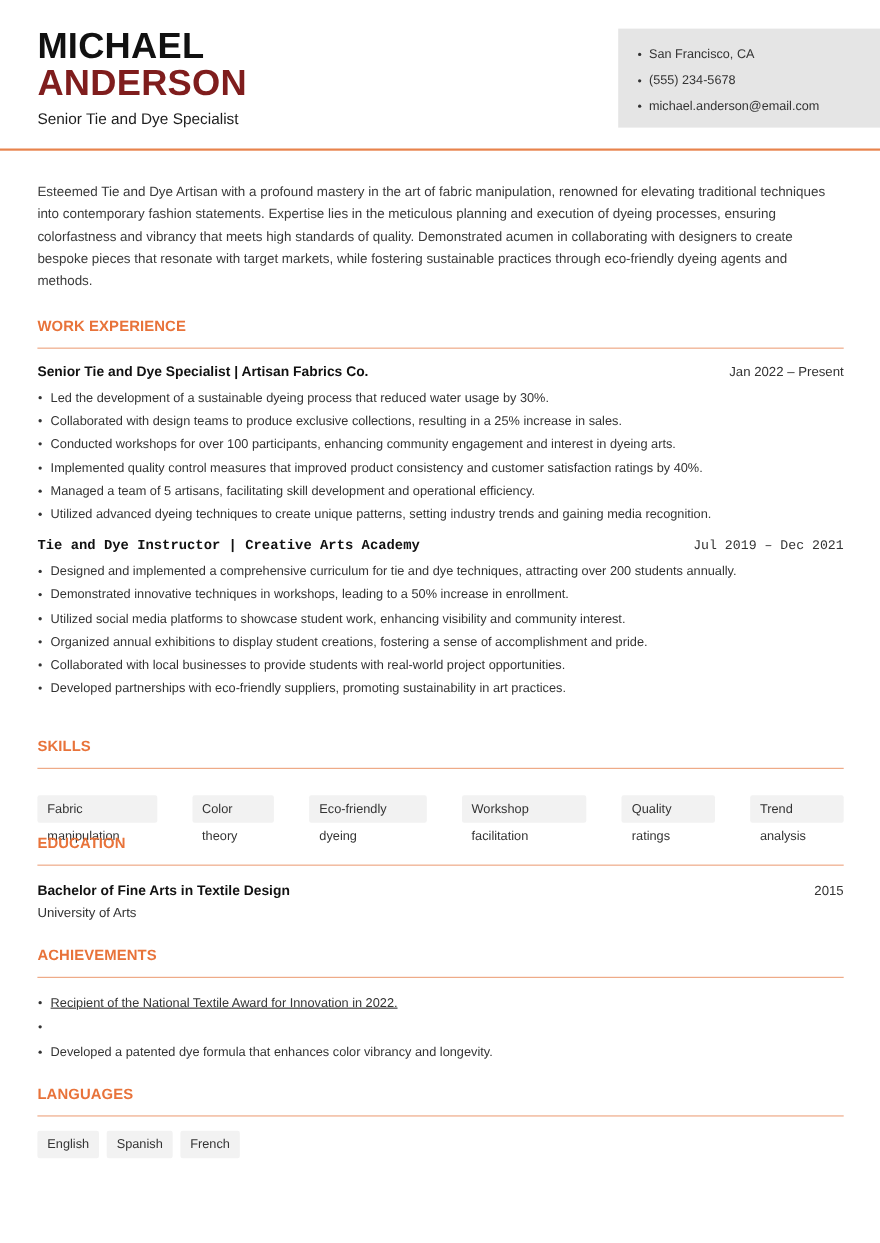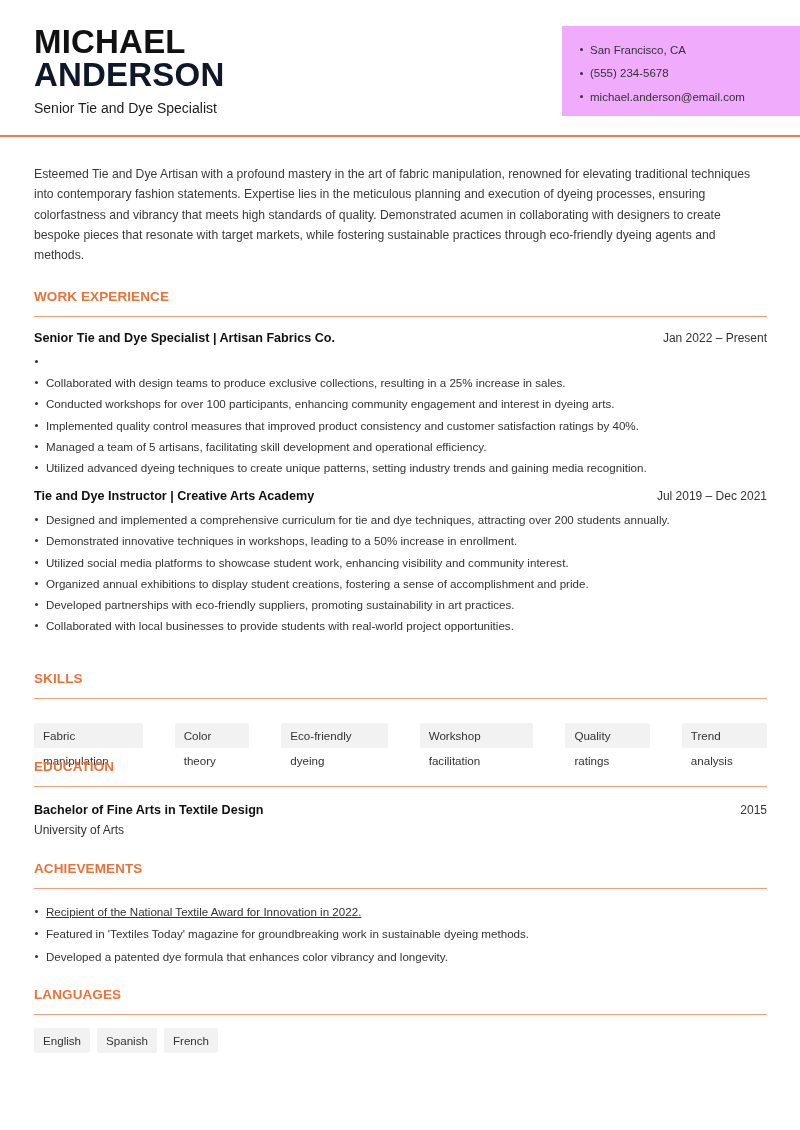--- a/index.html
+++ b/index.html
@@ -10,29 +10,29 @@
       position: relative;
       overflow: hidden;
     }
     .header { position: relative; height: 130px; }
     .name-first {
       position: absolute; left: 34px; top: 24px;
       font-size: 33px; font-weight: 700; color: #111111; letter-spacing: 0.2px; line-height: 36px;
     }
     .name-last {
       position: absolute; left: 34px; top: 57px;
-      font-size: 33px; font-weight: 700; color: #0f172a; letter-spacing: 0.2px; line-height: 36px;
+      font-size: 33px; font-weight: 700; color: #7f1d1d; letter-spacing: 0.2px; line-height: 36px;
     }
     .job-title {
       position: absolute; left: 34px; top: 100px;
       font-size: 14px; color: #1d1d1d; line-height: 16px;
     }
     .contact-box {
       position: absolute; left: 562px; top: 26px; width: 238px; height: 90px;
-      background: #f0abfc; padding: 12px 0 0 18px;
+      background: #e5e5e5; padding: 12px 0 0 18px;
     }
     .contact-item {
       display: flex; align-items: center; height: 23.5px;
       font-size: 11.5px; color: #333333;
     }
     .bullet-dot {
       width: 3px; height: 3px; border-radius: 50%; background: #333333;
       margin-right: 7px; flex: 0 0 3px;
     }
     .header-rule {
@@ -104,20 +104,21 @@
   <div class="section-rule"></div>
 
   <div>
     <div class="job-head">
       <span class="job-title-line">Senior Tie and Dye Specialist | Artisan Fabrics Co.</span>
       <span class="job-dates">Jan 2022 – Present</span>
     </div>
     <ul class="bullets">
       <li>
           <span class="bullet-dot"></span>
+          <span>Led the development of a sustainable dyeing process that reduced water usage by 30%.</span>
         </li>
       <li>
           <span class="bullet-dot"></span>
           <span>Collaborated with design teams to produce exclusive collections, resulting in a 25% increase in sales.</span>
         </li>
       <li>
           <span class="bullet-dot"></span>
           <span>Conducted workshops for over 100 participants, enhancing community engagement and interest in dyeing arts.</span>
         </li>
       <li>
@@ -129,21 +130,21 @@
           <span>Managed a team of 5 artisans, facilitating skill development and operational efficiency.</span>
         </li>
       <li>
           <span class="bullet-dot"></span>
           <span>Utilized advanced dyeing techniques to create unique patterns, setting industry trends and gaining media recognition.</span>
         </li>
     </ul>
   </div>
 
   <div>
-    <div class="job-head" style="margin-top:10px;">
+    <div class="job-head" style="margin-top:10px;font-family:Liberation Mono, monospace;">
       <span class="job-title-line">Tie and Dye Instructor | Creative Arts Academy</span>
       <span class="job-dates">Jul 2019 – Dec 2021</span>
     </div>
     <ul class="bullets">
       <li>
           <span class="bullet-dot"></span>
           <span>Designed and implemented a comprehensive curriculum for tie and dye techniques, attracting over 200 students annually.</span>
         </li>
       <li>
           <span class="bullet-dot"></span>
@@ -152,25 +153,25 @@
       <li>
           <span class="bullet-dot"></span>
           <span>Utilized social media platforms to showcase student work, enhancing visibility and community interest.</span>
         </li>
       <li>
           <span class="bullet-dot"></span>
           <span>Organized annual exhibitions to display student creations, fostering a sense of accomplishment and pride.</span>
         </li>
       <li>
           <span class="bullet-dot"></span>
+          <span>Collaborated with local businesses to provide students with real-world project opportunities.</span>
+        </li>
+      <li>
+          <span class="bullet-dot"></span>
           <span>Developed partnerships with eco-friendly suppliers, promoting sustainability in art practices.</span>
-        </li>
-      <li>
-          <span class="bullet-dot"></span>
-          <span>Collaborated with local businesses to provide students with real-world project opportunities.</span>
         </li>
     </ul>
   </div>
 </div>
 
 <div class="section" style="top:671px;">
   <div class="section-title">SKILLS</div>
   <div class="section-rule"></div>
   <div class="chips" style="margin-top:24px;gap:32px;">
     <span class="chip">Fabric manipulation</span>
@@ -195,21 +196,20 @@
 <div class="section" style="top:861px;">
   <div class="section-title">ACHIEVEMENTS</div>
   <div class="section-rule"></div>
   <ul class="bullets" style="margin-top:11px;">
     <li style="height:22.6px;text-decoration:underline;">
         <span class="bullet-dot"></span>
         <span>Recipient of the National Textile Award for Innovation in 2022.</span>
       </li>
     <li style="height:22.6px;">
         <span class="bullet-dot"></span>
-        <span>Featured in 'Textiles Today' magazine for groundbreaking work in sustainable dyeing methods.</span>
       </li>
     <li style="height:22.6px;">
         <span class="bullet-dot"></span>
         <span>Developed a patented dye formula that enhances color vibrancy and longevity.</span>
       </li>
   </ul>
 </div>
 
 <div class="section" style="top:987px;">
   <div class="section-title">LANGUAGES</div>

